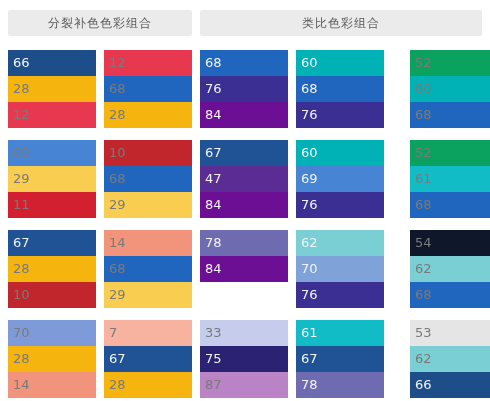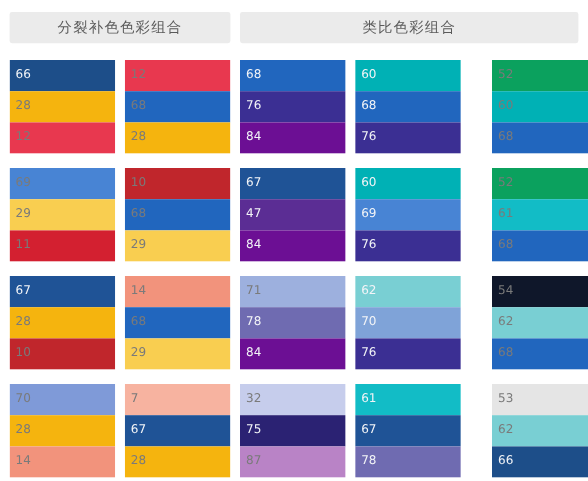--- a/index.html
+++ b/index.html
@@ -78,21 +78,21 @@
     position: relative;
     width: 100%;
     height: 26px;
     box-sizing: border-box;
   }
   .swatch .swatch-label {
     position: absolute;
     left: 5px;
     top: 50%;
     transform: translateY(-50%);
-    font-size: 10px;
+    font-size: 13px;
     line-height: 10px;
     font-family: "DejaVu Sans", "Liberation Sans", sans-serif;
     pointer-events: none;
   }
   .swatch-label.light { color: #f2f4f7; }
   .swatch-label.dark  { color: #7a7a7a; }
 </style>
 </head>
 <body>
 
@@ -239,23 +239,20 @@
             <span class="swatch-label dark">14</span>
           </div>
           <div class="swatch" style="background: rgb(33, 102, 190);">
             <span class="swatch-label dark">68</span>
           </div>
           <div class="swatch" style="background: rgb(249, 206, 80);">
             <span class="swatch-label dark">29</span>
           </div>
         </div>
         <div class="palette-card c2">
-          <div class="swatch" style="background: rgb(157, 176, 222);">
-            <span class="swatch-label dark">71</span>
-          </div>
           <div class="swatch" style="background: rgb(111, 107, 177);">
             <span class="swatch-label light">78</span>
           </div>
           <div class="swatch" style="background: rgb(108, 15, 148);">
             <span class="swatch-label light">84</span>
           </div>
         </div>
         <div class="palette-card c3">
           <div class="swatch" style="background: rgb(121, 207, 211);">
             <span class="swatch-label light">62</span>
@@ -297,21 +294,21 @@
           </div>
           <div class="swatch" style="background: rgb(31, 83, 150);">
             <span class="swatch-label light">67</span>
           </div>
           <div class="swatch" style="background: rgb(245, 180, 14);">
             <span class="swatch-label dark">28</span>
           </div>
         </div>
         <div class="palette-card c2">
           <div class="swatch" style="background: rgb(198, 205, 236);">
-            <span class="swatch-label dark">32</span>
+            <span class="swatch-label dark">33</span>
           </div>
           <div class="swatch" style="background: rgb(43, 34, 115);">
             <span class="swatch-label light">75</span>
           </div>
           <div class="swatch" style="background: rgb(185, 131, 198);">
             <span class="swatch-label dark">87</span>
           </div>
         </div>
         <div class="palette-card c3">
           <div class="swatch" style="background: rgb(18, 188, 198);">

